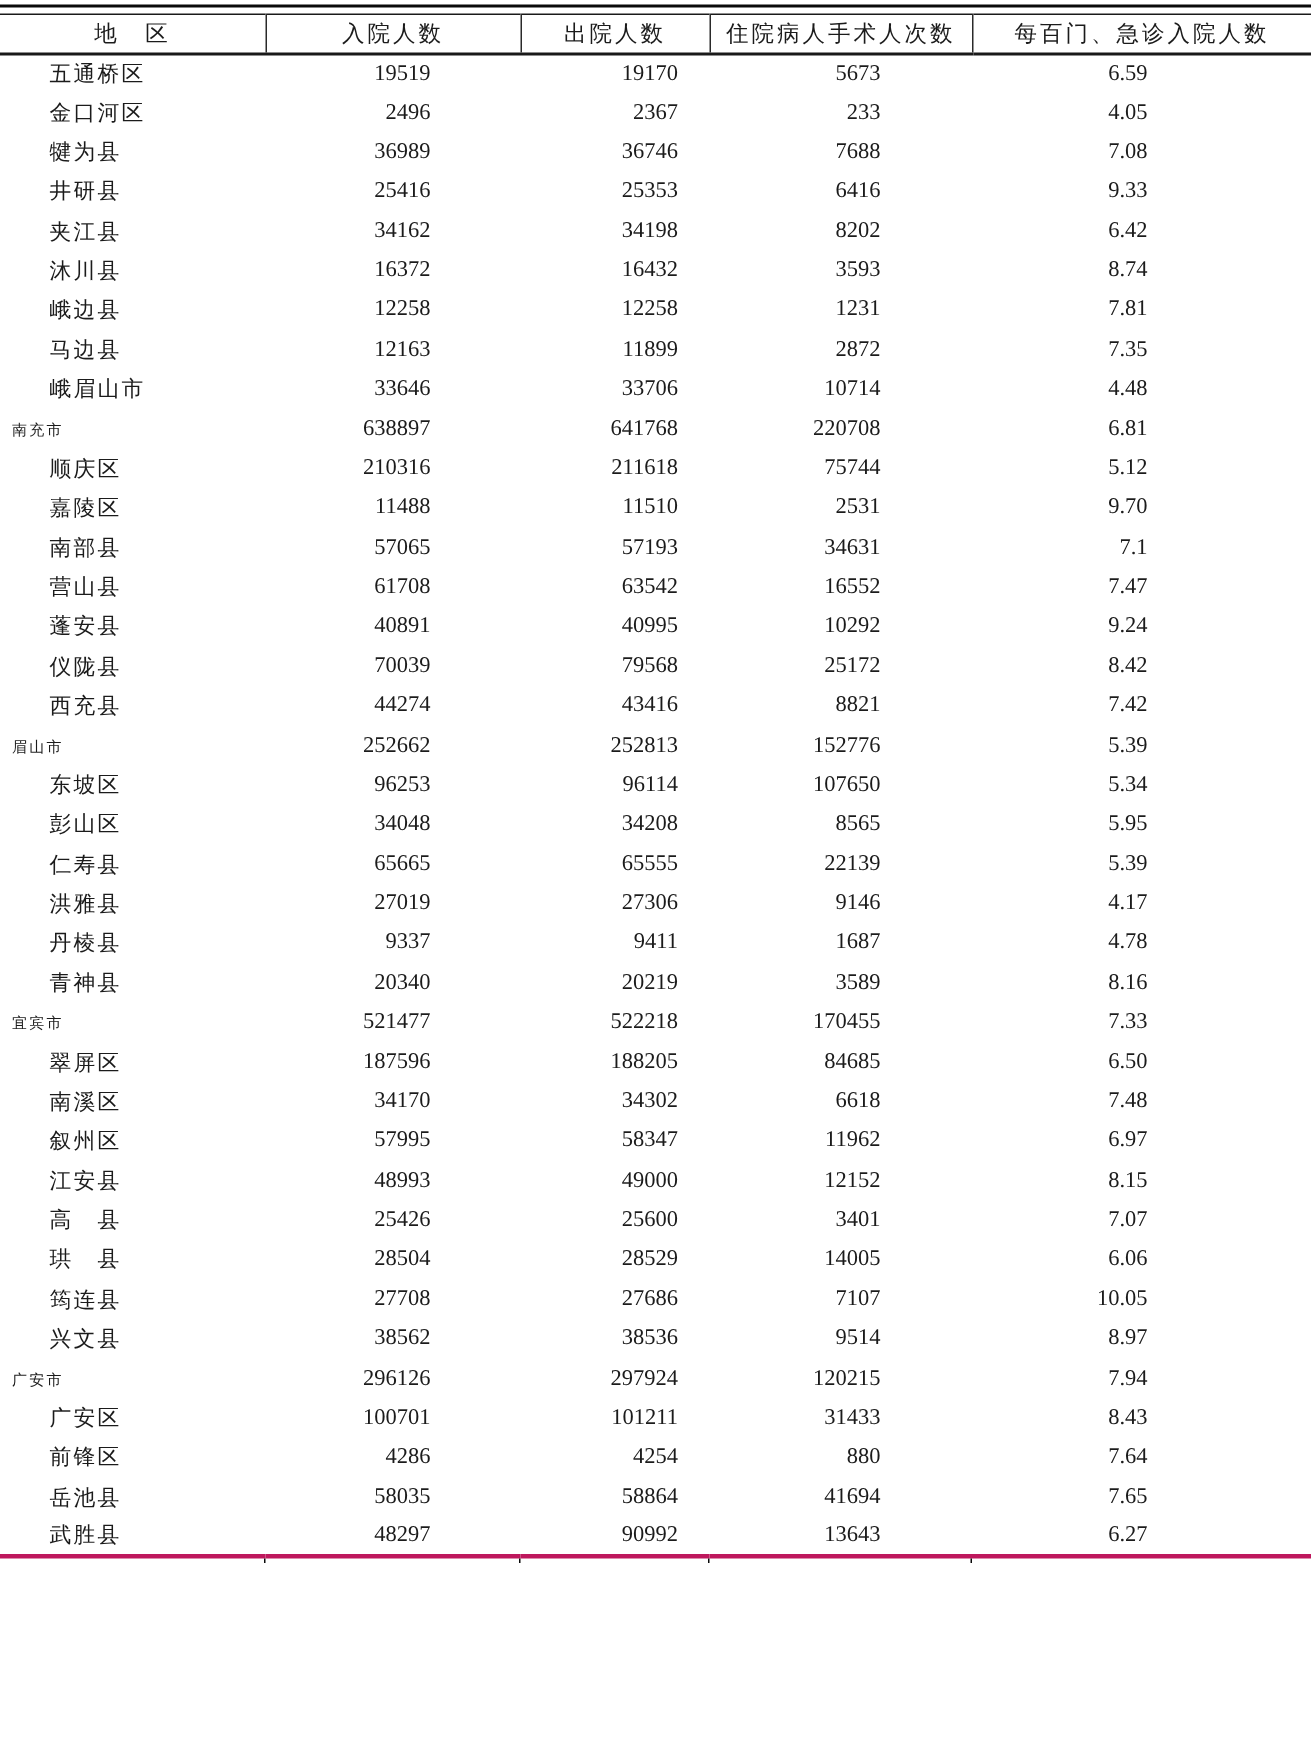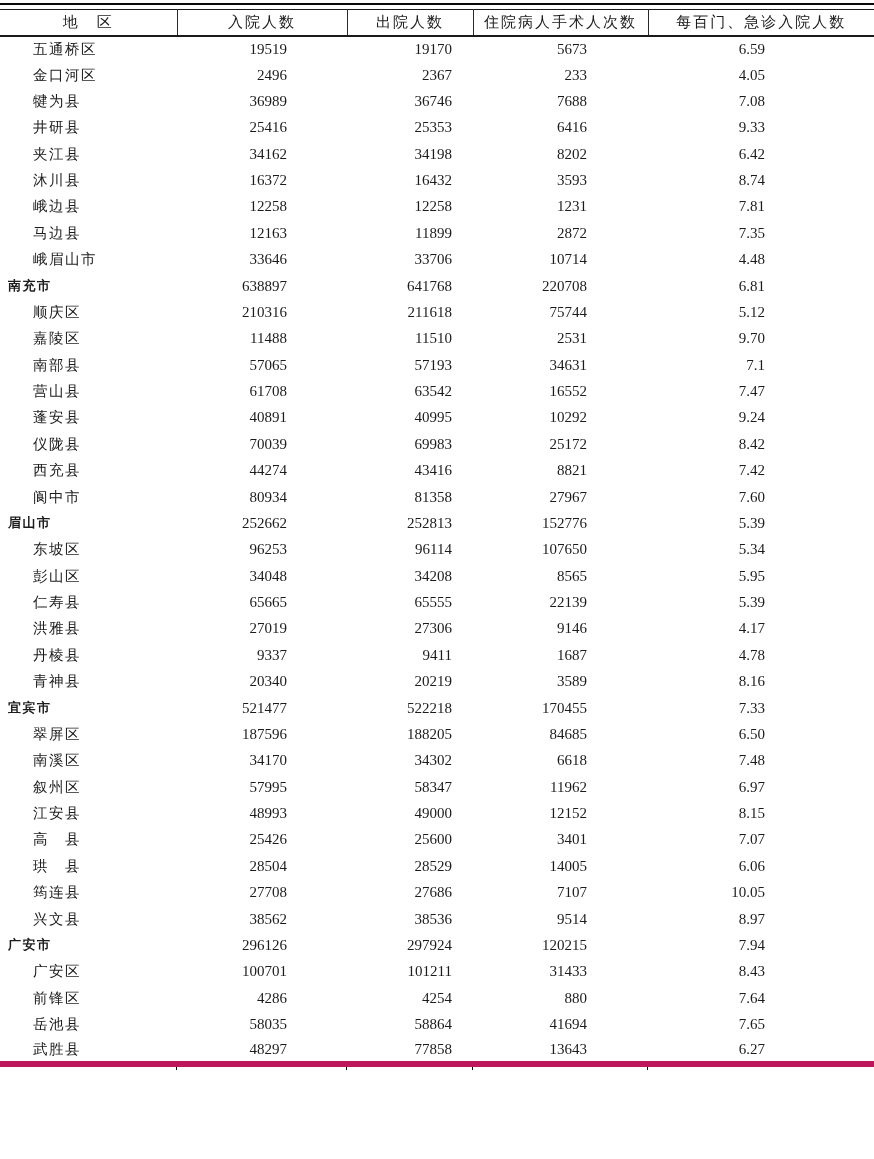--- a/index.html
+++ b/index.html
@@ -20,21 +20,21 @@
     position: relative;
     margin: 3px 0 0 0;
     border-top: 2.5px solid #0a0a0a;   
     padding-top: 4px;                   
   }
   table {
     width: 874px;
     border-collapse: collapse;
     table-layout: fixed;
     border-top: 1px solid #1a1a1a;      
-    border-bottom: 6px solid #be185d;   
+    border-bottom: 3px solid #be185d;   
   }
   thead tr { height: 26px; }
   thead th {
     font-weight: normal;
     font-size: 15px;
     letter-spacing: 2px;
     text-align: center;
     vertical-align: middle;
     border-bottom: 2px solid #1a1a1a;   
     padding: 0;
@@ -43,21 +43,21 @@
   thead th + th { border-left: 1px solid #2a2a2a; } 
   tbody tr { height: 26.38px; }
   tbody td {
     padding: 0;
     font-size: 15px;
     vertical-align: middle;
     white-space: nowrap;
   }
   td.c1 { text-align: left; padding-left: 33px; letter-spacing: 1.5px; font-size: 14.5px; }
   tr.city td.c1 { padding-left: 8px; }
-  tr.city .rlabel { font-weight: 700; font-family: "Liberation Sans", "DejaVu Sans", sans-serif; font-size: 13px; }
+  tr.city .rlabel { font-weight: 400; font-family: "Liberation Sans", "DejaVu Sans", sans-serif; font-size: 10px; }
   td.num { text-align: right; font-family: "Liberation Serif", "DejaVu Serif", serif; }
   td.c2 { padding-right: 60px; margin-top: 32px; }
   td.c3 { padding-right: 21px; }
   td.c4 { padding-right: 61px; }
   td.c5 { padding-right: 109px; }
   .tick {
     position: absolute;
     top: 100%;
     width: 1px;
     height: 3px;
@@ -189,37 +189,30 @@
           <tr>
           <td class="c1"><span class="rlabel">蓬安县</span></td>
           <td class="c2 num">40891</td>
           <td class="c3 num">40995</td>
           <td class="c4 num">10292</td>
           <td class="c5 num">9.24</td>
         </tr>
           <tr>
           <td class="c1"><span class="rlabel">仪陇县</span></td>
           <td class="c2 num">70039</td>
-          <td class="c3 num">69983</td>
+          <td class="c3 num">79568</td>
           <td class="c4 num">25172</td>
           <td class="c5 num">8.42</td>
         </tr>
           <tr>
           <td class="c1"><span class="rlabel">西充县</span></td>
           <td class="c2 num">44274</td>
           <td class="c3 num">43416</td>
           <td class="c4 num">8821</td>
           <td class="c5 num">7.42</td>
-        </tr>
-          <tr>
-          <td class="c1"><span class="rlabel">阆中市</span></td>
-          <td class="c2 num">80934</td>
-          <td class="c3 num">81358</td>
-          <td class="c4 num">27967</td>
-          <td class="c5 num">7.60</td>
         </tr>
           <tr class="city">
           <td class="c1"><span class="rlabel">眉山市</span></td>
           <td class="c2 num">252662</td>
           <td class="c3 num">252813</td>
           <td class="c4 num">152776</td>
           <td class="c5 num">5.39</td>
         </tr>
           <tr>
           <td class="c1"><span class="rlabel">东坡区</span></td>
@@ -350,21 +343,21 @@
           <tr>
           <td class="c1"><span class="rlabel">岳池县</span></td>
           <td class="c2 num">58035</td>
           <td class="c3 num">58864</td>
           <td class="c4 num">41694</td>
           <td class="c5 num">7.65</td>
         </tr>
           <tr>
           <td class="c1"><span class="rlabel">武胜县</span></td>
           <td class="c2 num">48297</td>
-          <td class="c3 num">77858</td>
+          <td class="c3 num">90992</td>
           <td class="c4 num">13643</td>
           <td class="c5 num">6.27</td>
         </tr>
         </tbody>
     </table>
     <div class="tick" style="left:176px"></div>
     <div class="tick" style="left:346px"></div>
     <div class="tick" style="left:472px"></div>
     <div class="tick" style="left:647px"></div>
   </div>

